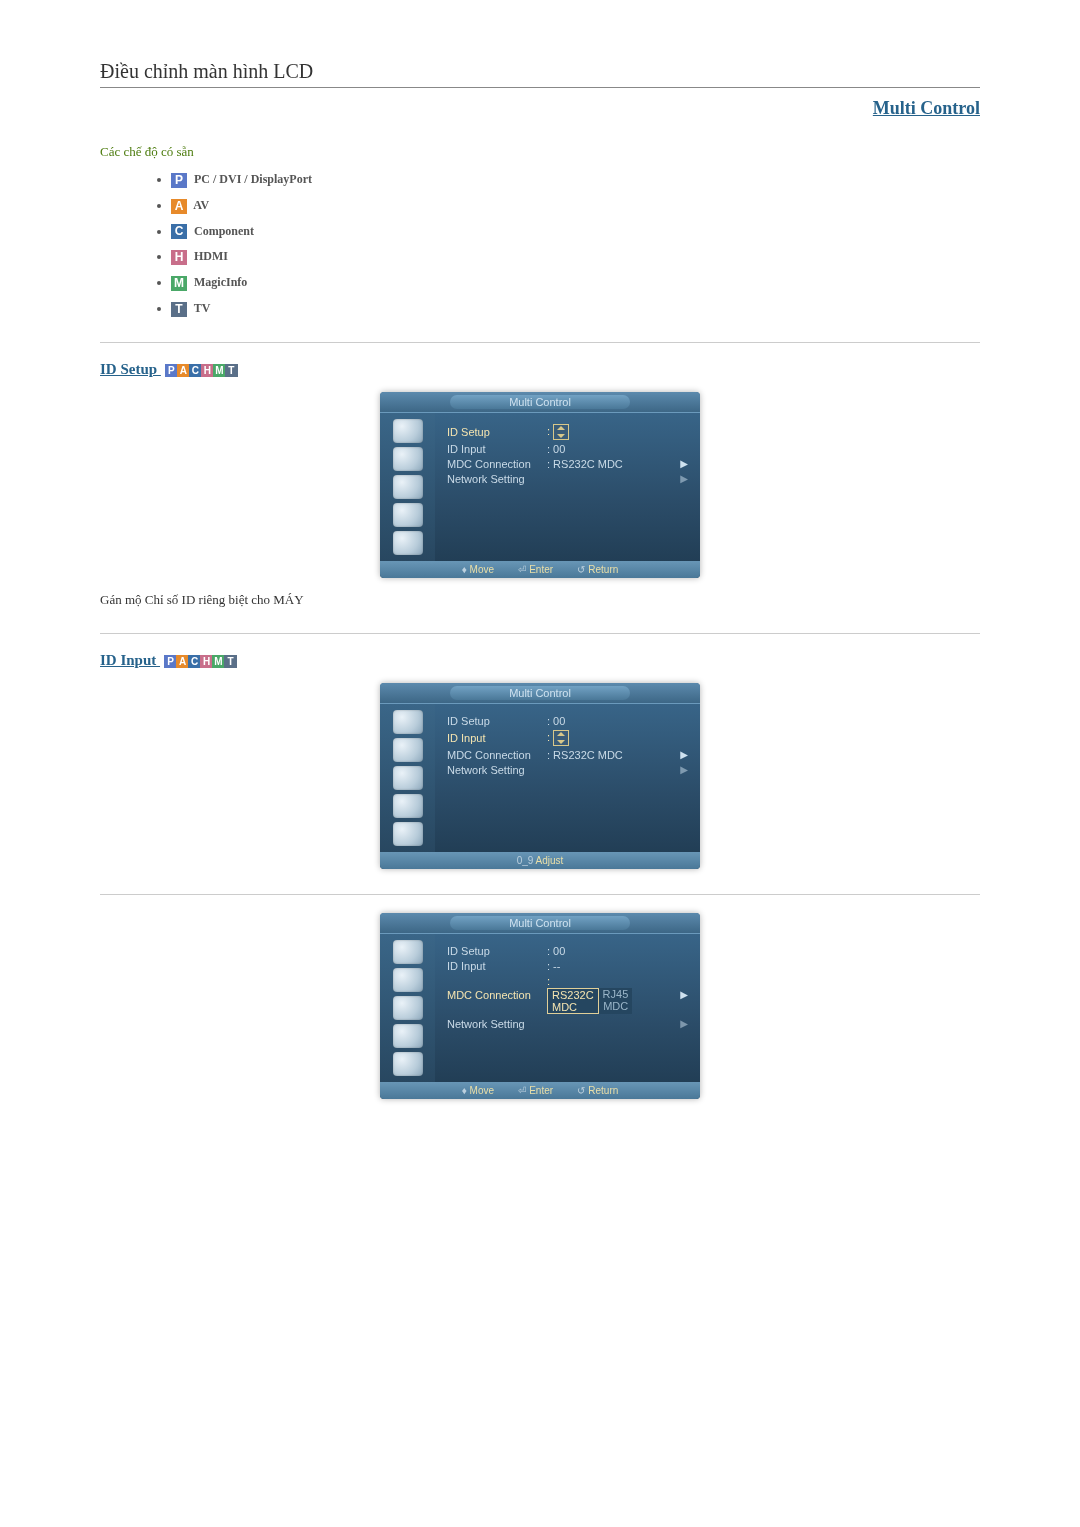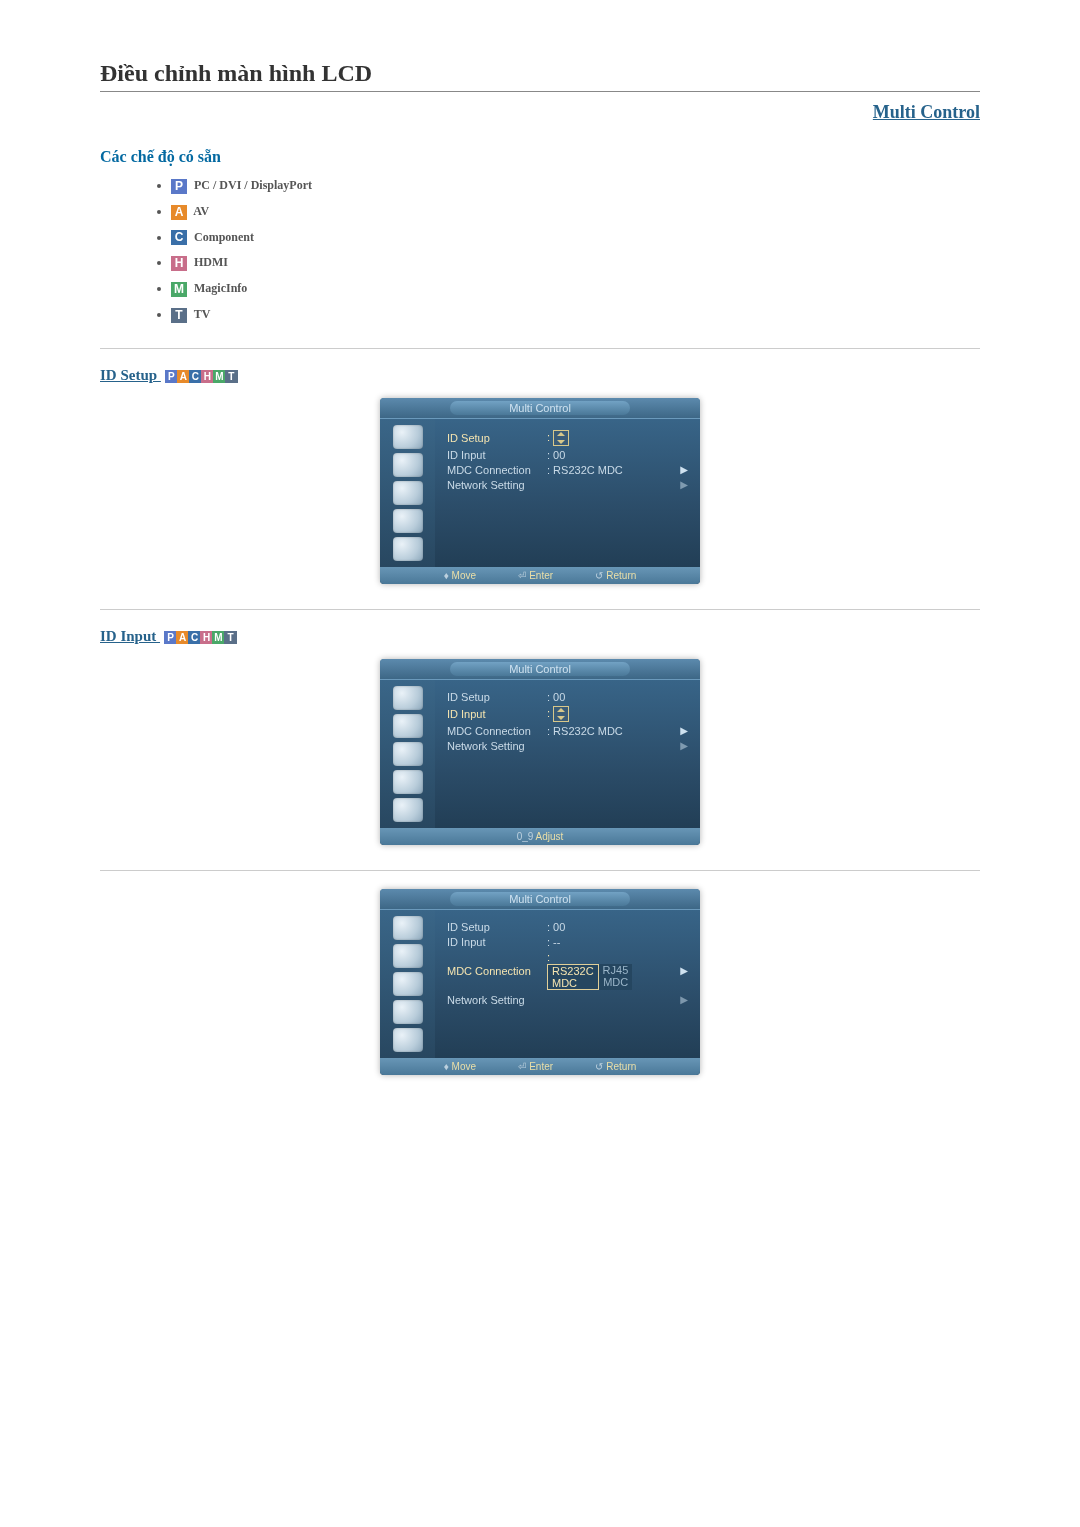--- a/index.html
+++ b/index.html
@@ -6,45 +6,45 @@
     font-family: "Times New Roman", serif;
     background: #fff;
     margin: 0;
     padding: 60px 100px;
     width: 880px;
     color: #222;
     font-size: 14px;
   }
   h1.page-title {
     font-family: Georgia, "Times New Roman", serif;
-    font-weight: bold;
-    font-size: 24px;
+    font-weight: normal;
+    font-size: 20px;
     margin: 0;
     color: #333;
   }
   hr.title-rule {
     border: none;
     border-top: 1px solid #888;
     margin: 4px 0 10px 0;
   }
   .subtitle-right {
     text-align: right;
     font-family: Georgia, serif;
     font-weight: bold;
     font-size: 18px;
     color: #26628b;
     text-decoration: underline;
     margin-bottom: 25px;
   }
   .modes-title {
     font-family: "Times New Roman", serif;
-    font-weight: bold;
-    font-size: 16px;
+    font-weight: normal;
+    font-size: 13px;
     margin-bottom: 12px;
-    color: #0369a1;
+    color: #4d7c0f;
   }
   ul.modes {
     list-style: disc;
     padding-left: 55px;
     margin: 0 0 25px 0;
   }
   ul.modes li {
     margin: 10px 16px;
     font-size: 12px;
     font-weight: bold;
@@ -157,21 +157,21 @@
   .osd-row .k { flex: 0 0 100px; color: #c9dae7; }
   .osd-row .v { flex: 0 0 80px; color: #c9dae7; }
   .osd-row .arrow { color: #cfe2f0; font-size: 10px; text-align: right; flex: 1; }
   .osd-row.highlight { color: #f4e8c8; }
   .osd-row.highlight .k, .osd-row.highlight .v { color: #f4e4b0; }
   .osd-footer {
     background: linear-gradient(180deg, #6896b6 0%, #4a7898 100%);
     padding: 3px 0;
     display: flex;
     justify-content: center;
-    gap: 42px;
+    gap: 24px;
     font-size: 10px;
     color: #eadfa8;
   }
   .osd-footer span.grey { color: #bcd0de; }
   .note {
     font-size: 13px;
     color: #333;
     margin: 6px 0;
   }
   .spinner-icon {
@@ -255,20 +255,21 @@
             <span class="arrow" style="opacity: 0.5;">▶</span>
           </div>
         </div>
       </div>
       <div class="osd-footer">
         <span><span class="grey">♦</span> Move</span>
         <span><span class="grey">⏎</span> Enter</span>
         <span><span class="grey">↺</span> Return</span>
       </div>
     </div>
+    <div class="note">Gán mộ Chỉ số ID riêng biệt cho MÁY</div>
     <hr class="section-rule">
     <div class="section-heading"><span>ID Input </span><span class="badges" style="text-decoration: none;"><span class="mode-badge b-P">P</span><span class="mode-badge b-A">A</span><span class="mode-badge b-C">C</span><span class="mode-badge b-H">H</span><span class="mode-badge b-M">M</span><span class="mode-badge b-T">T</span></span></div>
     <div class="osd">
       <div class="osd-titlebar"><span>Multi Control</span></div>
       <div class="osd-body">
         <div class="osd-side">
           <div class="osd-icon"></div>
           <div class="osd-icon"></div>
           <div class="osd-icon"></div>
           <div class="osd-icon"></div>

